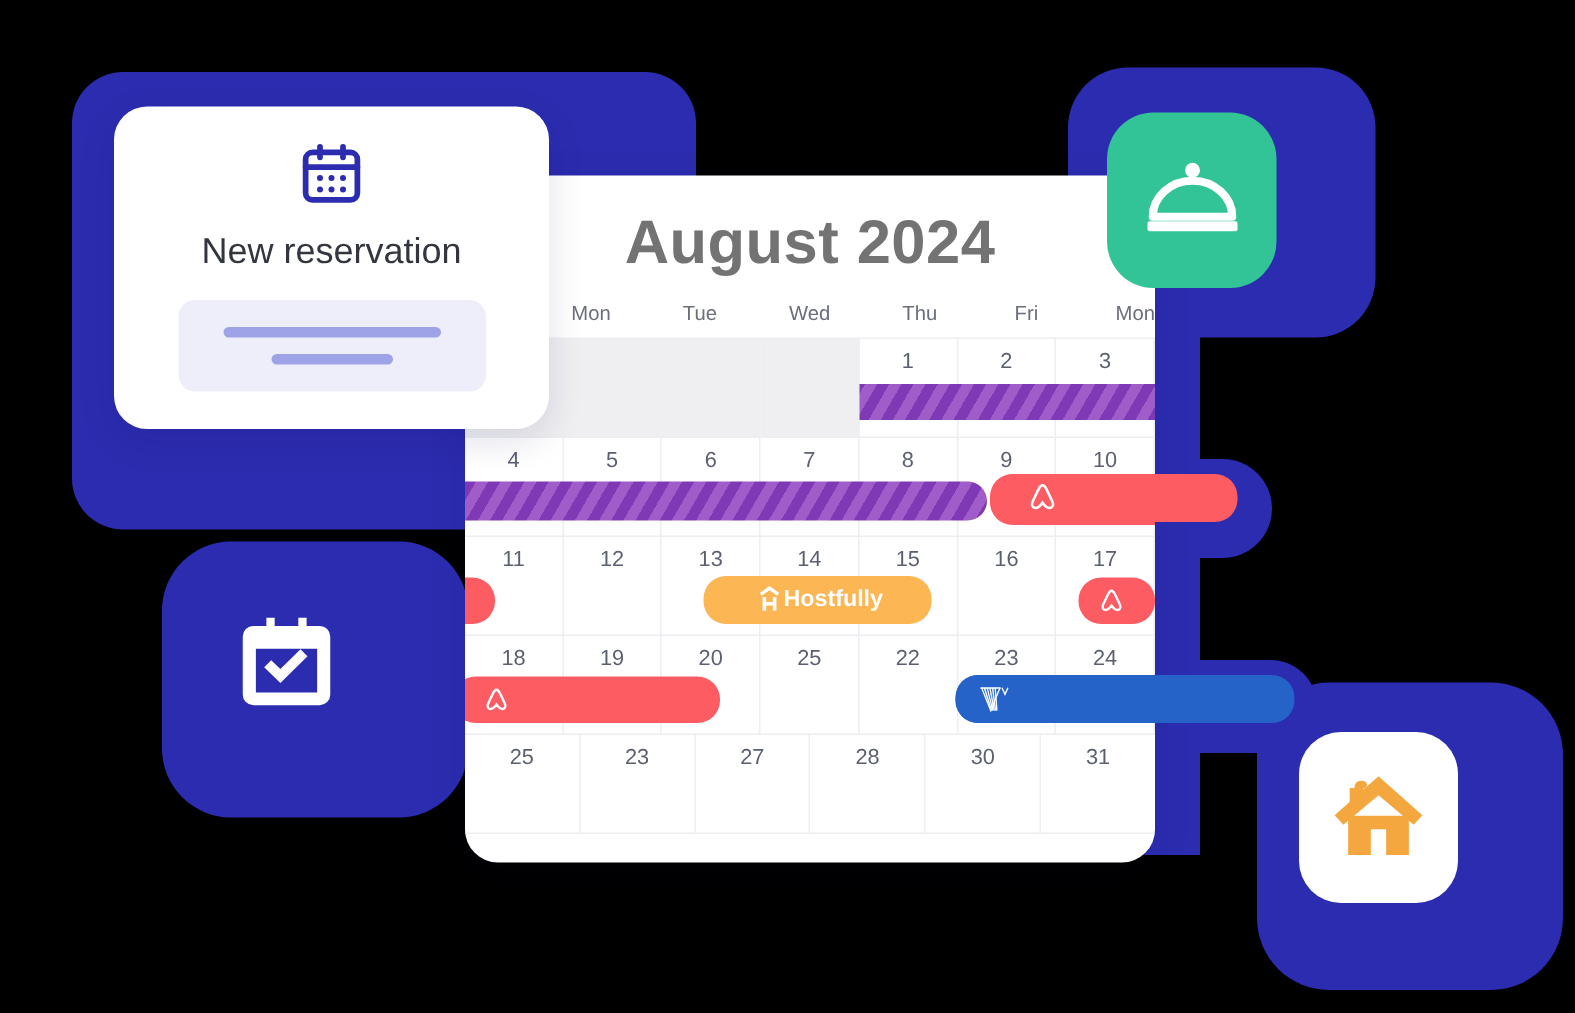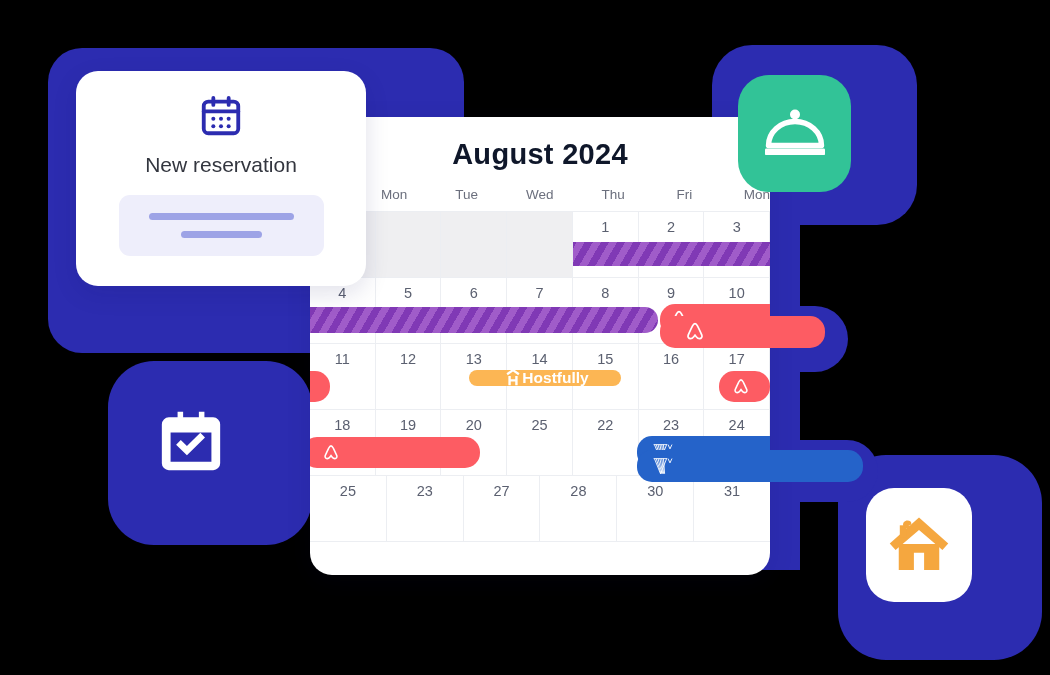--- a/index.html
+++ b/index.html
@@ -14,21 +14,21 @@
   #blob-calcheck{left:108px;top:361px;width:204px;height:184px;border-radius:46px;}
   #blob-house{left:838px;top:455px;width:204px;height:205px;border-radius:48px;}
   #blob-bar-airbnb{left:700px;top:306px;width:148px;height:66px;border-radius:33px;}
   #blob-bar-vrbo{left:700px;top:440px;width:178px;height:62px;border-radius:31px;}
   #blob-cal-right{left:740px;top:130px;width:60px;height:440px;}
 
   
   #calendar-card{position:absolute;left:310px;top:117px;width:460px;height:458px;
     background:#fff;border-radius:22px;overflow:hidden;
     box-shadow:0 6px 26px rgba(20,20,90,.10);}
-  #calendar-title{text-align:center;font-size:29px;font-weight:700;color:#0f172a;
+  #calendar-title{text-align:center;font-size:41px;font-weight:700;color:#737373;
     letter-spacing:.3px;padding:21px 0 16px 0;}
   #weekday-row{display:flex;padding:0 0 9px 0;gap:48px;}
   .weekday{flex:1 1 0;text-align:center;font-size:13.5px;color:#6b6f7d;}
   .weekday.blank{visibility:hidden;}
 
   #grid{position:relative;border-top:1px solid #eceef2;}
   .week{display:flex;height:66px;position:relative;}
   .cell{flex:1 1 0;border-right:1px solid #eceef2;border-bottom:1px solid #eceef2;
     position:relative;box-sizing:border-box;}
   .cell:last-child{border-right:none;}
@@ -47,21 +47,21 @@
   .bar.vrbo{background:#2563c9;}
   .bar.hf{background:#fcb654;}
 
   .icon-in-bar{width:26px;height:26px;margin-left:6px;flex:0 0 auto;}
   .icon-in-bar svg{display:block;width:26px;height:26px;}
 
   
   #reservation-card{position:absolute;left:76px;top:71px;width:290px;height:215px;
     background:#fff;border-radius:22px;box-shadow:0 8px 24px rgba(20,20,90,.12);
     display:flex;flex-direction:column;align-items:center;padding-top:22px;box-sizing:border-box;}
-  #reservation-title{font-size:21px;color:#33363f;margin-top:10px;}
+  #reservation-title{font-size:24px;color:#33363f;margin-top:10px;}
   #reservation-skeleton{margin-top:18px;width:205px;height:61px;background:#eeeefb;
     border-radius:11px;display:flex;flex-direction:column;align-items:center;
     justify-content:center;gap:11px;}
   .skel{background:#9da3e6;border-radius:4px;height:7px;}
   .skel.long{width:145px;}
   .skel.short{width:81px;}
 
   
   .tile{position:absolute;border-radius:30px;display:flex;align-items:center;
         justify-content:center;}
@@ -176,21 +176,21 @@
           </div>
         <div class="cell">
             <span class="daynum">16</span>
           </div>
         <div class="cell">
             <span class="daynum">17</span>
           </div>
 
         <div class="bar airbnb" style="left:-22px;top:27px;width:42px;height:31px;"></div>
 
-        <div class="bar hf" style="left:159px;top:26px;width:152px;height:16px;padding-left:0;justify-content:center;">
+        <div class="bar hf" style="left:159px;top:26px;width:152px;height:32px;padding-left:0;justify-content:center;">
           <span class="icon-in-bar" style="margin-left:0;margin-right:-3px;width:24px;height:24px;">
             <svg viewBox="0 0 28 28" style="width:24px;height:24px;">
               <path fill="#fff" d="M14 3.2 6.4 8.6l1.5 2.1L14 6.4l6.1 4.3 1.5-2.1z"></path>
               <path fill="#fff" d="M8.6 11.6h2.8v10.8H8.6zM16.6 11.6h2.8v10.8h-2.8zM11.4 15.6h5.2v2.6h-5.2z"></path>
             </svg>
           </span>
           <span class="lbl">Hostfully</span>
         </div>
 
         <div class="bar airbnb" style="left:409px;top:27px;width:51px;height:31px;">

